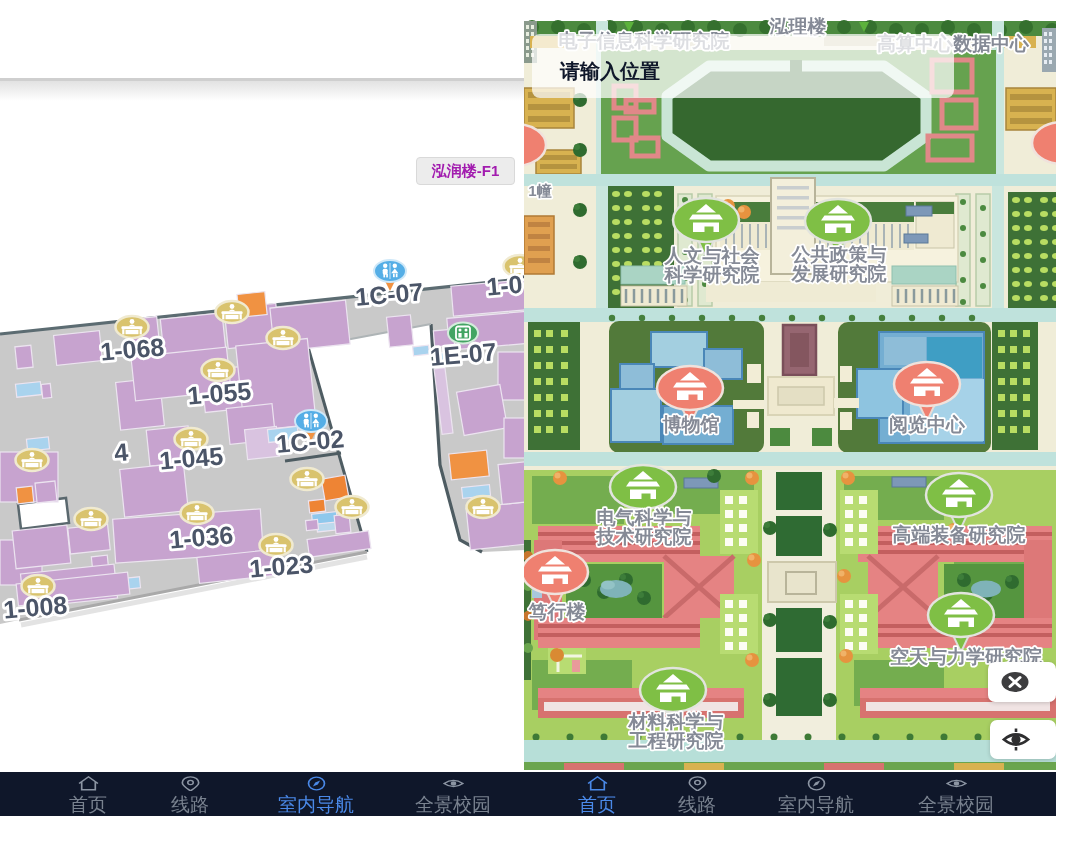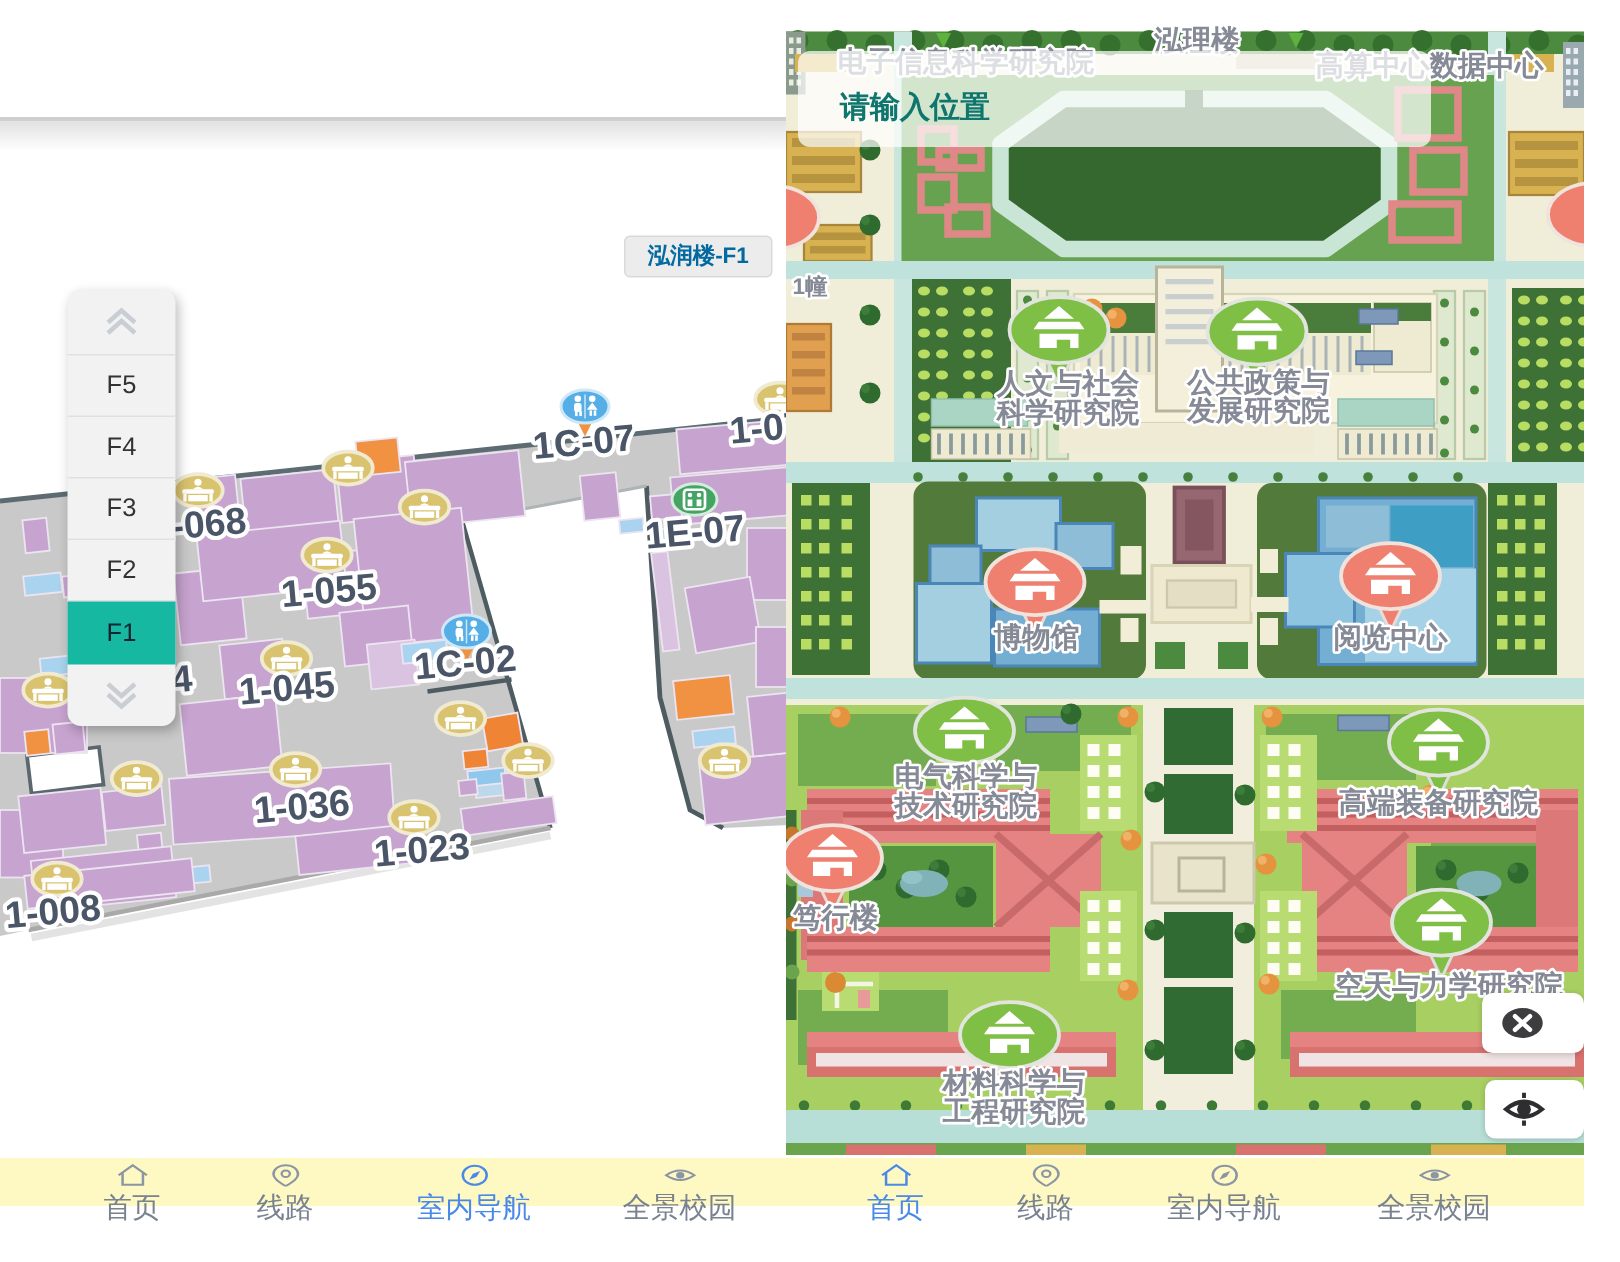--- a/index.html
+++ b/index.html
@@ -1,19 +1,19 @@
 <!DOCTYPE html>
 <html><head>
 <meta charset="utf-8">
 <style>
   html,body{margin:0;padding:0;background:#fff;width:1080px;height:841px;overflow:hidden;
     font-family:"Liberation Sans", sans-serif;}
   .abs{position:absolute;}
   #page{position:relative;width:1080px;height:841px;background:#fff;}
-  .navbar{position:absolute;top:772px;height:32px;background:#fef9c3;font-family:Liberation Mono, monospace;}
+  .navbar{position:absolute;top:772px;height:44px;background:#0f172a;font-family:Liberation Mono, monospace;}
   .navitem{position:absolute;top:4px;text-align:center;color:#79828f;font-size:19px;}
   .navitem svg{display:block;margin:0 auto 1px auto;}
   .navitem.active{color:#4a89e8;}
 </style>
 </head>
 <body>
 <div id="page">
 
 <div class="abs" style="left:0;top:0;width:548px;height:841px;background:#fff;overflow:hidden;">
 
@@ -215,52 +215,22 @@
 <text x="202" y="546" transform="rotate(-5 202 546)">1-036</text>
 <text x="282" y="575" transform="rotate(-5 282 575)">1-023</text>
 <text x="36" y="616" transform="rotate(-5 36 616)">1-008</text>
 <text x="543" y="373" transform="rotate(-5 543 373)">8</text>
 <text x="390" y="303" transform="rotate(-5 390 303)">1C-07</text>
 <text x="519" y="293" transform="rotate(-5 519 293)">1-078</text>
 <text x="464" y="363" transform="rotate(-5 464 363)">1E-07</text>
 </g>
 </svg>
 
-  <div class="abs" style="left:416px;top:157px;width:97px;height:26px;background:#ececec;border:1px solid #d9d9d9;border-radius:4px;color:#0369a1;font-size:15px;font-weight:bold;text-align:center;line-height:26px;">泓润楼-F1</div>
-
-  <div class="abs" style="left:45px;top:193px;width:72px;height:291px;background:#f2f2f2;border-radius:9px;box-shadow:2px 3px 8px rgba(0,0,0,0.25);">
-
-    <div class="abs" style="left:0;top:0;width:72px;height:43px;border-bottom:1px solid #e0e0e0;">
-      <svg width="72" height="43" viewBox="0 0 72 43">
-            <g stroke="#c9cdd4" stroke-width="3" fill="none">
-              <path d="M27 22 L36 14 L45 22"></path>
-              <path d="M27 29 L36 21 L45 29"></path>
-            </g>
-          </svg>
-    </div>
-
-    <div class="abs" style="left:0;top:44px;width:72px;height:40px;border-bottom:1px solid #e0e0e0;color:#333;font-size:17px;text-align:center;line-height:40px;">F5</div>
-
-    <div class="abs" style="left:0;top:85px;width:72px;height:40px;border-bottom:1px solid #e0e0e0;color:#333;font-size:17px;text-align:center;line-height:40px;">F4</div>
-
-    <div class="abs" style="left:0;top:126px;width:72px;height:40px;border-bottom:1px solid #e0e0e0;color:#333;font-size:17px;text-align:center;line-height:40px;">F3</div>
-
-    <div class="abs" style="left:0;top:167px;width:72px;height:40px;border-bottom:1px solid #e0e0e0;color:#333;font-size:17px;text-align:center;line-height:40px;">F2</div>
-
-    <div class="abs" style="left:0;top:208px;width:72px;height:42px;background:#17b8a2;color:#123;font-size:17px;text-align:center;line-height:42px;">F1</div>
-
-    <div class="abs" style="left:0;top:250px;width:72px;height:41px;">
-      <svg width="72" height="41" viewBox="0 0 72 41">
-            <g stroke="#c9cdd4" stroke-width="3" fill="none">
-              <path d="M27 13 L36 21 L45 13"></path>
-              <path d="M27 20 L36 28 L45 20"></path>
-            </g>
-          </svg>
-    </div>
-  </div>
+  <div class="abs" style="left:416px;top:157px;width:97px;height:26px;background:#ececec;border:1px solid #d9d9d9;border-radius:4px;color:#a21caf;font-size:15px;font-weight:bold;text-align:center;line-height:26px;">泓润楼-F1</div>
+
 
   <div class="navbar" style="left:0;width:548px;">
 
     <div class="navitem" style="left:53px;width:70px;">
       <svg width="23" height="15" viewBox="-11 -9 22 18" preserveAspectRatio="none">
             <path d="M-9 0 L0 -8 L9 0 M-6.5 -2.2 L-6.5 7.5 L6.5 7.5 L6.5 -2.2" fill="none" stroke="#8c95a3" stroke-width="1.6"></path>
           </svg>
       首页
     </div>
 
@@ -949,21 +919,21 @@
           <text x="120" y="543">技术研究院</text>
 <text x="435" y="541">高端装备研究院</text>
 <text x="33" y="618">笃行楼</text>
 <text x="442" y="663">空天与力学研究院</text>
 <text x="152" y="728">材料科学与</text>
           <text x="152" y="747">工程研究院</text>
 </g>
 </svg>
 
   <div class="abs" style="left:8px;top:34px;width:422px;height:64px;background:rgba(255,255,255,0.72);border-radius:8px;"></div>
-  <div class="abs" style="left:36px;top:58px;font-size:20px;font-weight:bold;color:#0f766e;">请输入位置</div>
+  <div class="abs" style="left:36px;top:58px;font-size:20px;font-weight:bold;color:#0f172a;">请输入位置</div>
 
   <div class="abs" style="left:464px;top:662px;width:68px;height:40px;background:#fff;border-radius:7px;box-shadow:0 1px 4px rgba(0,0,0,0.18);">
     <svg width="68" height="40" viewBox="0 0 68 40">
           <ellipse cx="27" cy="20" rx="13.5" ry="10" fill="#3d3d3f"></ellipse>
           <path d="M22 15.5 L32 24.5 M32 15.5 L22 24.5" stroke="#fff" stroke-width="3" stroke-linecap="round"></path>
         </svg>
   </div>
 
   <div class="abs" style="left:466px;top:720px;width:66px;height:39px;background:#fff;border-radius:7px;box-shadow:0 1px 4px rgba(0,0,0,0.18);">
     <svg width="66" height="39" viewBox="0 0 66 39">

